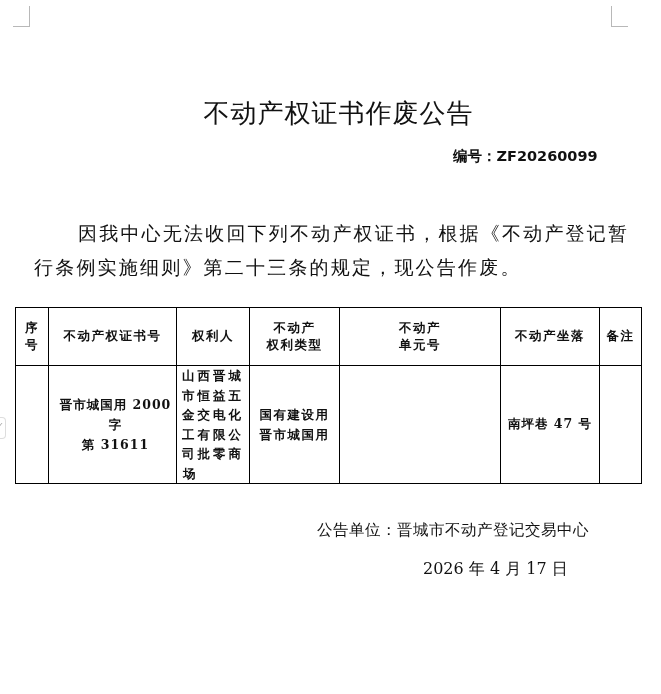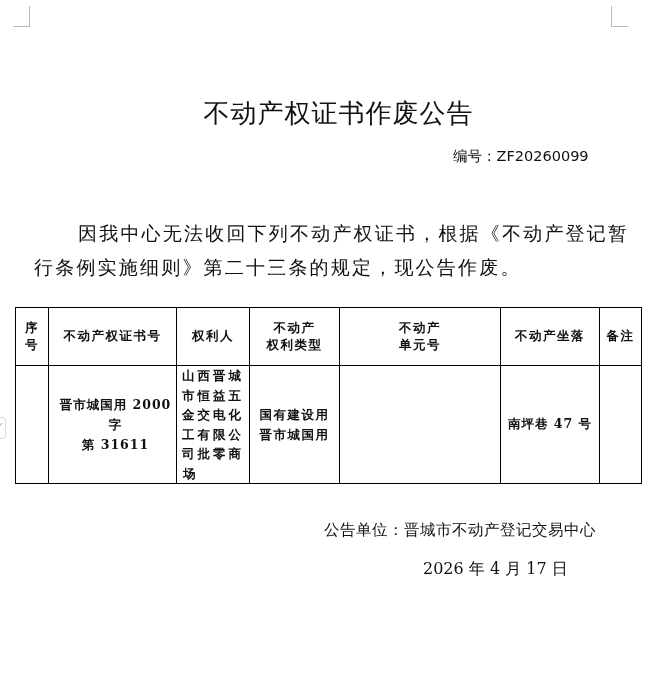--- a/index.html
+++ b/index.html
@@ -3,38 +3,38 @@
 <meta charset="utf-8">
 <style>
   html, body { margin:0; padding:0; background:#ffffff; }
   body { width:661px; height:694px; position:relative; overflow:hidden;
          font-family:"DejaVu Serif", serif; color:#111; }
   .corner { position:absolute; border-color:#b8b8b8; border-style:solid; border-width:0; }
   .corner.tl { left:13px; top:6px; width:16px; height:20px; border-right-width:1px; border-bottom-width:1px; }
   .corner.tr { left:611px; top:6px; width:16px; height:20px; border-left-width:1px; border-bottom-width:1px; }
   .title { position:absolute; left:8px; width:661px; top:66px; text-align:center;
            font-family:"DejaVu Serif", serif; font-size:26px; letter-spacing:1px;margin-top:30px; }
-  .docno { position:absolute; left:453px; top:147px; font-family:"DejaVu Sans", sans-serif; font-size:14.5px; }
+  .docno { position:absolute; left:453px; top:147px; font-family:"DejaVu Sans", sans-serif; font-size:14.5px;font-weight:bold; }
   .body-text { position:absolute; left:34px; top:178px; width:600px; font-family:"DejaVu Sans", sans-serif;
                font-size:19px; line-height:34px; letter-spacing:2.2px;margin-top:38px; }
   .body-text .indent { display:inline-block; width:44px; }
   table.grid { position:absolute; left:15px; top:307px; border-collapse:collapse; width:627px;
                font-family:"DejaVu Serif", serif; font-weight:bold; font-size:12.5px; }
   table.grid td, table.grid th { border:1.5px solid #000; padding:0; text-align:center; vertical-align:middle; font-weight:bold; }
   table.grid th { height:57px; letter-spacing:1.5px; }
   table.grid td { height:110px; }
   .c1 { width:32px; } .c2 { width:127px; } .c3 { width:72px; } .c4 { width:89px; }
   .c5 { width:160px; } .c6 { width:98px; } .c7 { width:41px; }
   .cert { text-align:left; padding-left:6px !important; line-height:20px; letter-spacing:1px; }
   .owner { line-height:19.5px; letter-spacing:3px; padding:0 2px !important; }
   .rtype { line-height:20px; letter-spacing:1.5px; }
   .loc { letter-spacing:1px; }
   .side-marker { position:absolute; left:-4px; top:417px; width:9px; height:20px; border:1px solid #ddd; border-left:none; border-radius:0 4px 4px 0; }
   .side-marker span { position:absolute; left:1px; top:3px; font-size:8px; color:#999; }
-  .issuer { position:absolute; left:324px; top:520px; font-family:"DejaVu Sans", sans-serif; font-size:15.5px; letter-spacing:0.5px; }
+  .issuer { position:absolute; left:317px; top:520px; font-family:"DejaVu Sans", sans-serif; font-size:15.5px; letter-spacing:0.5px; }
   .date { position:absolute; left:423px; top:559px; font-family:"DejaVu Serif", serif; font-size:16px; }
 </style>
 </head>
 <body>
 
 <div class="corner tl"></div>
 <div class="corner tr"></div>
 
 <div class="title">不动产权证书作废公告</div>
 

